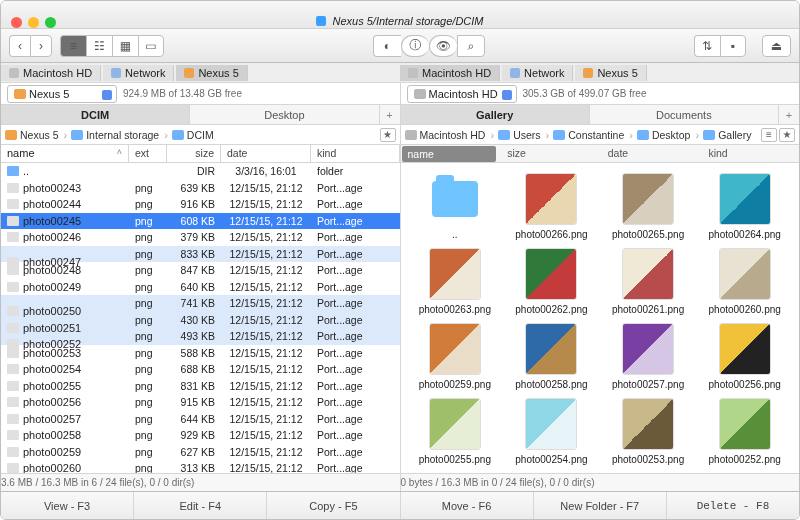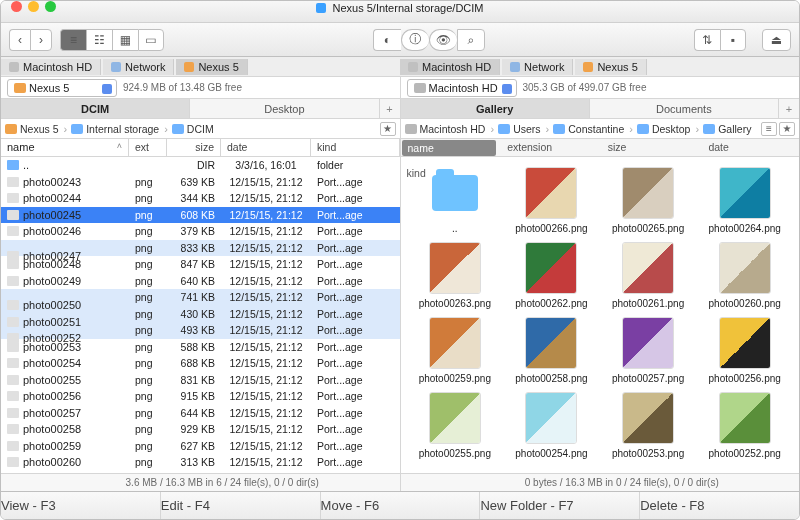--- a/index.html
+++ b/index.html
@@ -4,21 +4,21 @@
 <style>
   :root{
     --bg:#ececec; --border:#bfbfbf; --border-light:#d6d6d6;
     --sel:#3b82f6; --sel-txt:#fff; --alt:#f3f6fb; --hdr:#f5f5f5;
     --text:#222; --muted:#6b6b6b; --link:#1a5bd6; --ice:#dbe9fb;
   }
   *{box-sizing:border-box;font-family:-apple-system,Helvetica,Arial,sans-serif;font-size:11px;color:var(--text);}
   body{margin:0;background:#fff;}
   .window{width:800px;height:520px;border:1px solid var(--border);border-radius:6px;overflow:hidden;display:flex;flex-direction:column;background:#fff;}
   
-  .titlebar{height:22px;background:linear-gradient(#f7f7f7,#e8e8e8);display:flex;align-items:flex-start;position:relative;border-bottom:1px solid #d0d0d0;}
+  .titlebar{height:28px;background:linear-gradient(#f7f7f7,#e8e8e8);display:flex;align-items:flex-end;position:relative;border-bottom:1px solid #d0d0d0;font-style:italic;}
   .traffic{display:flex;gap:6px;padding-left:10px;}
   .dot{width:11px;height:11px;border-radius:50%;}
   .dot.r{background:#ff5f57;} .dot.y{background:#ffbd2e;} .dot.g{background:#28c940;}
   .title{position:absolute;left:0;right:0;text-align:center;color:#555;font-size:12px;}
   .title .hdicon{display:inline-block;width:10px;height:10px;background:#3aa0ff;border-radius:2px;margin-right:6px;vertical-align:-1px;}
   
   .toolbar{height:34px;background:linear-gradient(#f9f9f9,#e8e8e8);border-bottom:1px solid var(--border);display:flex;align-items:center;padding:0 8px;gap:8px;}
   .navpair{display:flex;}
   .btn{height:22px;background:#fff;border:1px solid var(--border);border-radius:4px;display:flex;align-items:center;justify-content:center;padding:0 8px;color:#555;}
   .navpair .btn:first-child{border-radius:4px 0 0 4px;border-right:none;}
@@ -90,25 +90,25 @@
   .grid{display:grid;grid-template-columns:repeat(4,1fr);gap:8px 4px;}
   .cell{display:flex;flex-direction:column;align-items:center;gap:4px;}
   .thumb{width:52px;height:52px;border:1px solid #ddd;border-radius:3px;background:#eee;display:flex;align-items:center;justify-content:center;overflow:hidden;}
   .thumb.folder{border:none;background:transparent;}
   .foldershape{width:46px;height:36px;background:#6fc3ff;border-radius:4px;position:relative;}
   .foldershape::before{content:"";position:absolute;top:-6px;left:4px;width:18px;height:8px;background:#6fc3ff;border-radius:3px 3px 0 0;}
   .thumb .sq1{width:100%;height:100%;}
   .caption{font-size:10px;text-align:center;max-width:80px;overflow:hidden;text-overflow:ellipsis;white-space:nowrap;}
   
   .statusrow{height:18px;display:flex;border-top:1px solid var(--border-light);background:#f7f7f7;}
-  .statusrow .sh{flex:1;text-align:center;line-height:18px;font-size:10px;color:var(--muted);padding-left:44px;}
+  .statusrow .sh{flex:1;text-align:left;line-height:18px;font-size:10px;color:var(--muted);}
   .statusrow .sh+.sh{border-left:1px solid var(--border-light);}
   .fnrow{height:28px;display:flex;border-top:1px solid var(--border);background:linear-gradient(#f9f9f9,#ececec);}
-  .fnbtn{flex:1;text-align:left;line-height:28px;border-right:1px solid var(--border-light);font-size:13px;color:#444;}
-  .fnbtn:last-child{border-right:none;}
+  .fnbtn{flex:1;text-align:center;line-height:28px;border-right:1px solid var(--border-light);font-size:11px;color:#444;}
+  .fnbtn:last-child{border-right:none;font-family:Liberation Mono, monospace;}
 </style>
 </head>
 <body>
 
 <div class="window">
 
   <div class="titlebar">
     <div class="traffic">
       <div class="dot r"></div>
       <div class="dot y"></div>
@@ -279,21 +279,21 @@
             <div class="c cs">639 KB</div>
             <div class="c cd">12/15/15, 21:12</div>
             <div class="c ck">Port...age</div>
           </div>
           <div class="lrow">
             <div class="c cn">
               <span class="fic"></span>
               <span>photo00244</span>
             </div>
             <div class="c ce">png</div>
-            <div class="c cs">344 KB</div>
+            <div class="c cs">916 KB</div>
             <div class="c cd">12/15/15, 21:12</div>
             <div class="c ck">Port...age</div>
           </div>
           <div class="lrow sel">
             <div class="c cn">
               <span class="fic"></span>
               <span>photo00245</span>
             </div>
             <div class="c ce">png</div>
             <div class="c cs">608 KB</div>
@@ -458,21 +458,20 @@
             <div class="c cs">307 KB</div>
             <div class="c cd">12/15/15, 21:12</div>
             <div class="c ck">Port...age</div>
           </div>
         </div>
     </div>
 
     <div class="pane">
       <div class="lhdr grid">
         <div class="gcol active">name</div>
-        <div class="gcol">extension</div>
         <div class="gcol">size</div>
         <div class="gcol">date</div>
         <div class="gcol">kind</div>
       </div>
       <div class="gridbody">
         <div class="grid" id="right-grid">
             <div class="cell">
               <div class="thumb folder">
                 <div class="foldershape"></div>
               </div>
@@ -574,18 +573,19 @@
   </div>
 
   <div class="statusrow">
     <div class="sh">3.6 MB / 16.3 MB in 6 / 24 file(s), 0 / 0 dir(s)</div>
     <div class="sh">0 bytes / 16.3 MB in 0 / 24 file(s), 0 / 0 dir(s)</div>
   </div>
 
   <div class="fnrow" id="fnrow">
       <div class="fnbtn">View - F3</div>
       <div class="fnbtn">Edit - F4</div>
+      <div class="fnbtn">Copy - F5</div>
       <div class="fnbtn">Move - F6</div>
       <div class="fnbtn">New Folder - F7</div>
       <div class="fnbtn">Delete - F8</div>
     </div>
 
 </div>
 
 </body></html>

